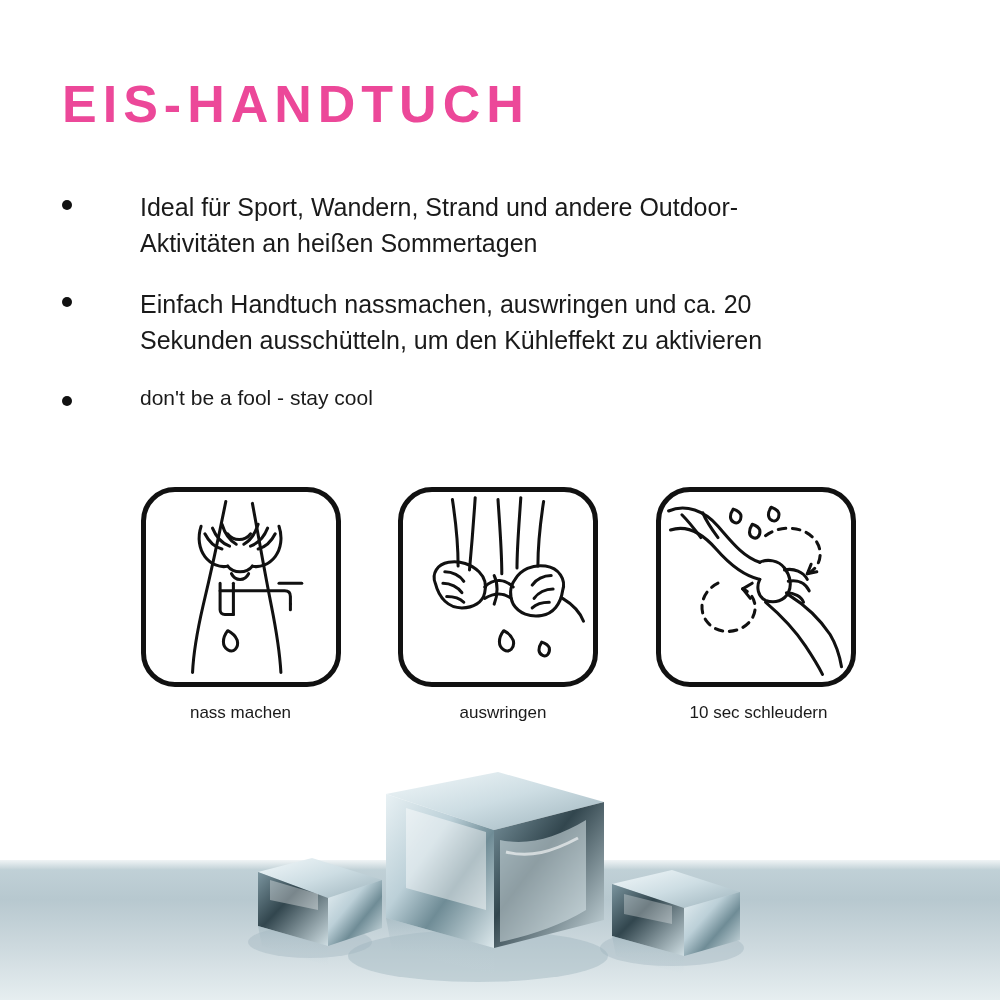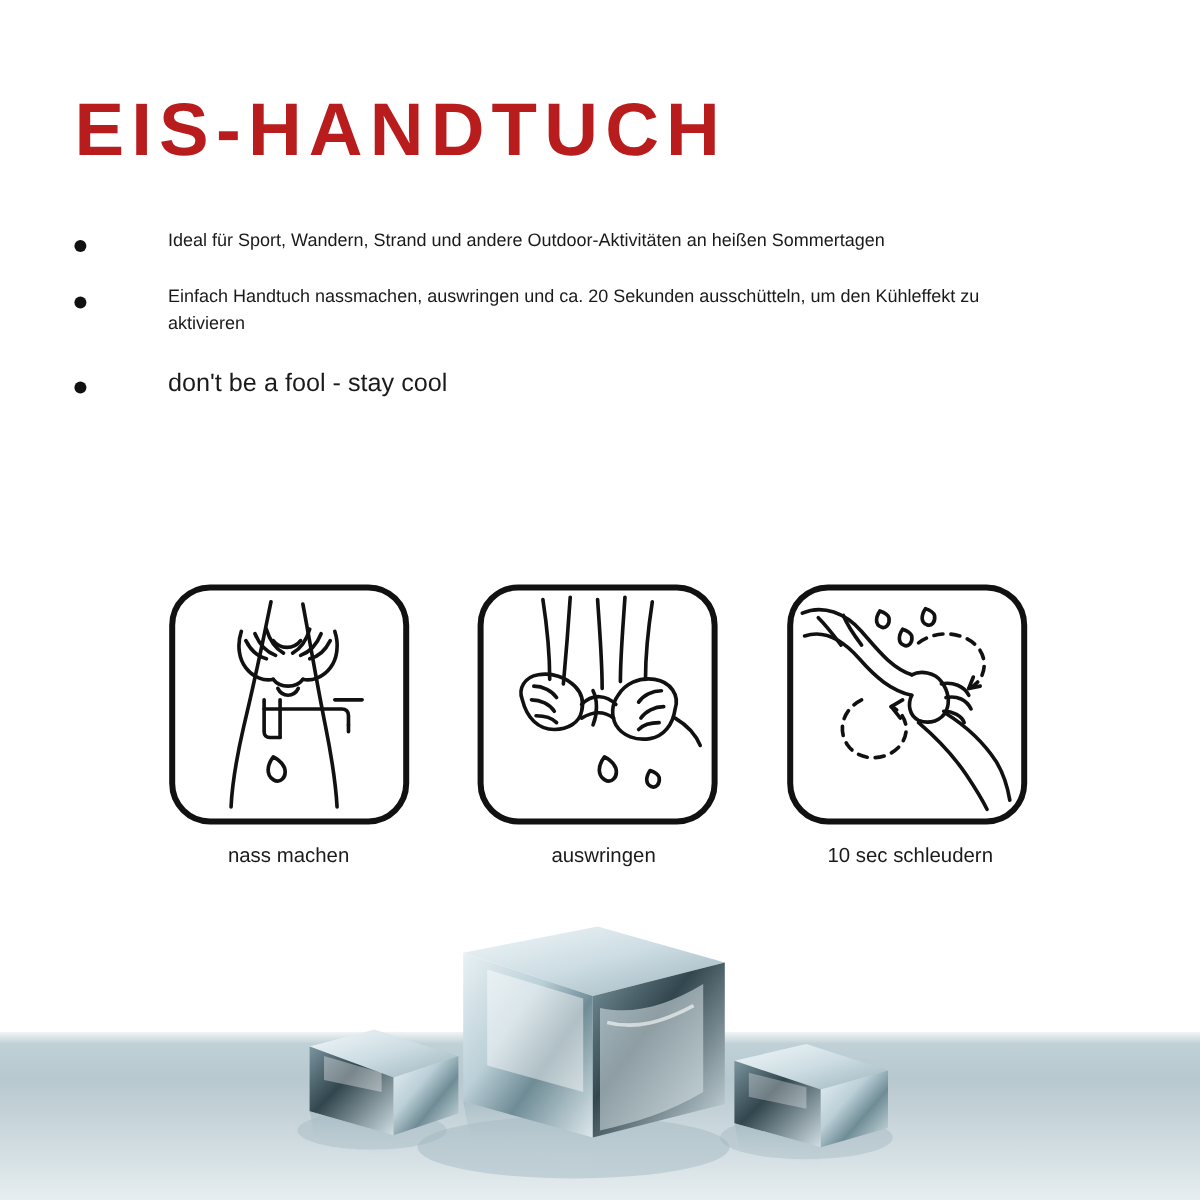--- a/index.html
+++ b/index.html
@@ -20,24 +20,24 @@
     height: 1000px;
     background: #ffffff;
     overflow: hidden;
   }
 
   
   .title {
     position: absolute;
     left: 62px;
     top: 78px;
-    font-size: 62px;
+    font-size: 52px;
     font-weight: bold;
     letter-spacing: 6px;
-    color: #b91c1c;
+    color: #ec4899;
     line-height: 1.0;
     white-space: nowrap;
   }
 
   
   .bullets {
     position: absolute;
     left: 62px;
     top: 190px;
     width: 800px;
@@ -51,21 +51,21 @@
     width: 10px;
     height: 10px;
     border-radius: 50%;
     background: #111111;
     margin-top: 10px;
     margin-right: 0px;
     flex: 0 0 10px;
   }
   .bullet-text {
     margin-left: 68px;
-    font-size: 15px;
+    font-size: 25px;
     line-height: 1.42;
     color: #1a1a1a;
     max-width: 680px;
   }
   .bullet-row.highlight .bullet-text {
     font-size: 21px;
     line-height: 1.3;
   }
   .bullet-row.highlight .bullet-dot {
     margin-top: 12px;

